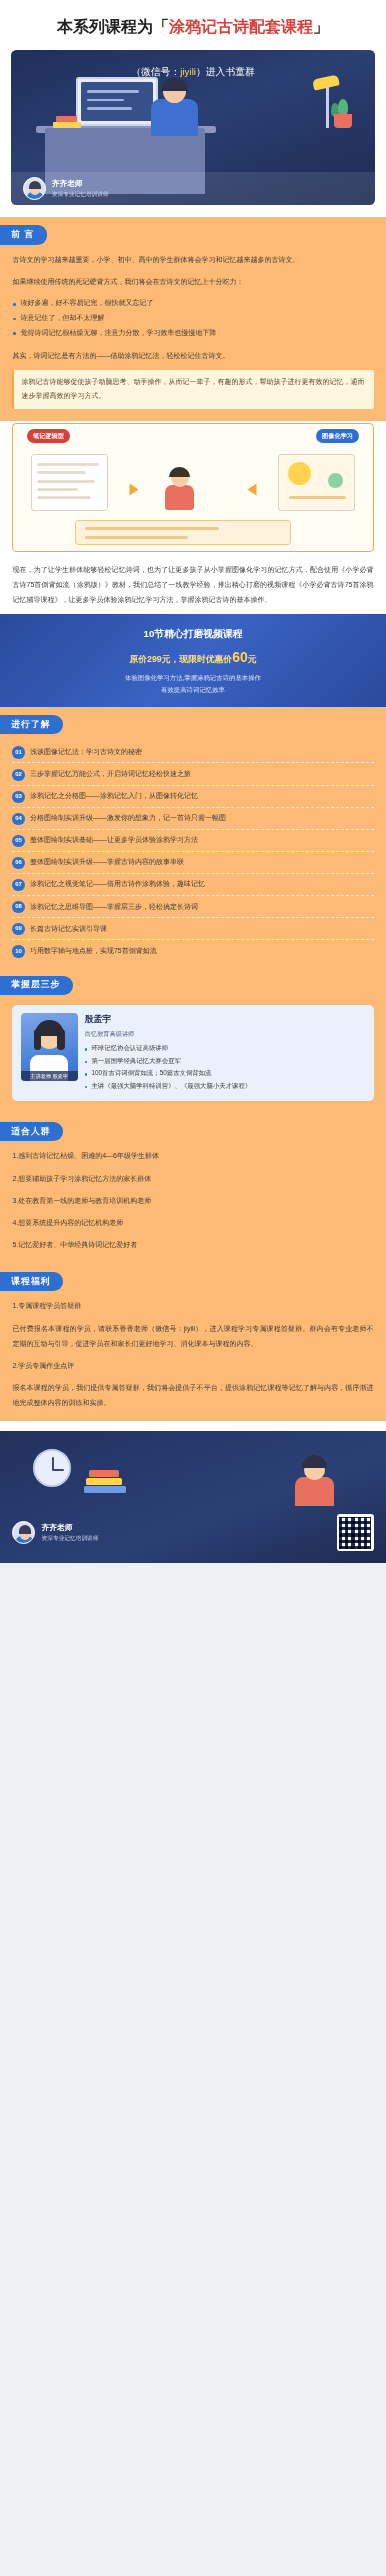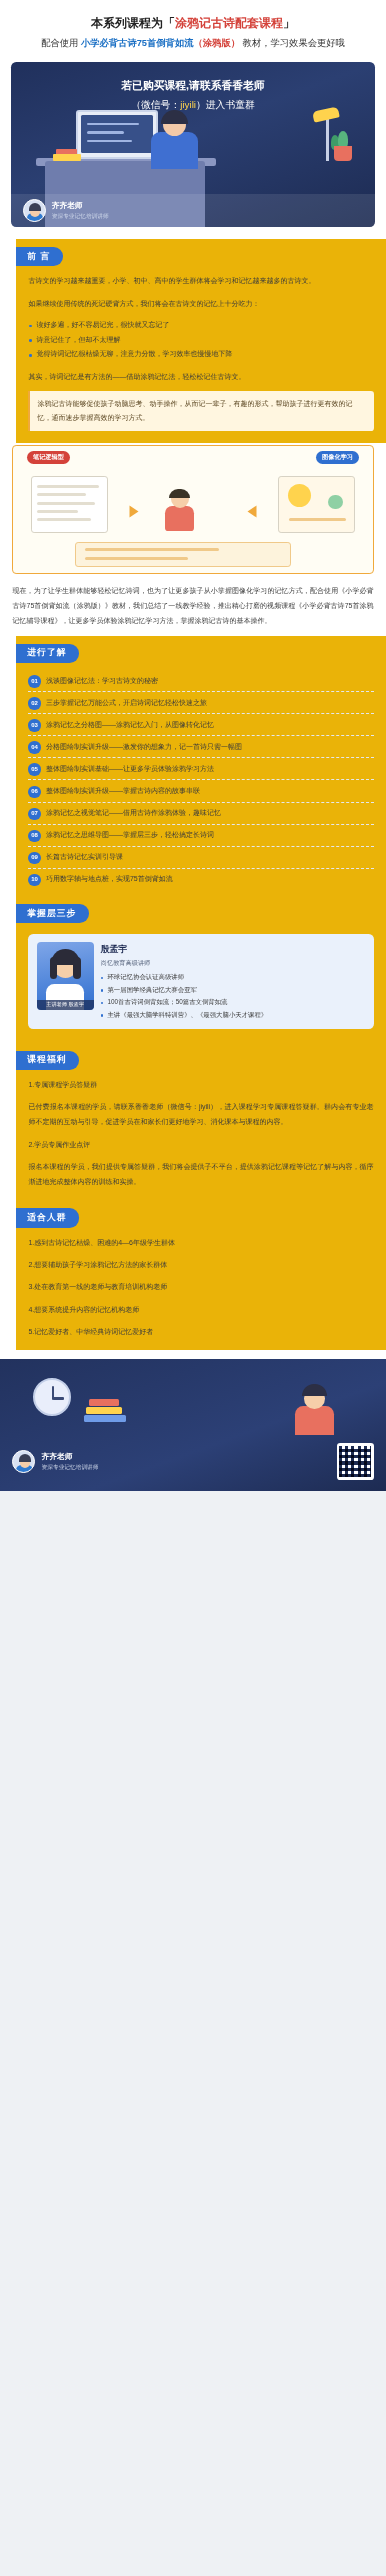--- a/index.html
+++ b/index.html
@@ -12,21 +12,21 @@
   }
   .page { width:386px; background:#ffffff; position:relative; overflow:hidden; }
 
   
   .top-banner {
     background:#ffffff;
     padding:13.4px 15.5px 9.3px 15.5px;
     text-align:center;
   }
   .top-banner .l1 {
-    font-size:12px; font-weight:bold; color:#222; line-height:1.7;
+    font-size:16px; font-weight:bold; color:#222; line-height:1.7;
   }
   .top-banner .l1 .hl { color:#d4423a; }
   .top-banner .l2 { font-size:9.3px; color:#333; line-height:1.9; margin-top:1px; }
   .top-banner .l2 .blue { color:#1a6fc4; font-weight:bold; }
   .top-banner .l2 .red { color:#d4423a; font-weight:bold; }
 
   
   .hero-wrap { padding:0 11.3px 12.4px 11.3px; background:#ffffff; }
   .hero {
     position:relative;
@@ -78,23 +78,22 @@
   }
   .avatar-badge .ah { position:absolute; left:5.2px; top:3.1px; width:12.4px; height:8.2px; background:#3a3f55; border-radius:6.2px 6.2px 0 0;}
   .avatar-badge .af { position:absolute; left:6.2px; top:7.2px; width:10.3px; height:10.3px; background:#f5cda9; border-radius:50%;}
   .avatar-badge .ab { position:absolute; left:3.1px; bottom:0; width:16.5px; height:7.2px; background:#2f7ad0; border-radius:5.2px 5.2px 0 0;}
   .hero-foot .t1 { color:#ffffff; font-size:7.7px; font-weight:bold; line-height:1.5; }
   .hero-foot .t2 { color:#cfd8ea; font-size:5.7px; line-height:1.5; }
 
   
   .sec {
     position:relative;
-    background:#eab308;
+    background:#fdba74;
     padding:0 0 4.1px 0;
-    margin-left:16px;
   }
   .sec-head {
     display:inline-block;
     background:#2f6fd0;
     color:#ffffff;
     font-size:8.8px;
     font-weight:bold;
     padding:3.6px 12.4px 3.6px 11.3px;
     border-radius:0 9.3px 9.3px 0;
     margin:8.2px 0 7.2px 0;
@@ -184,21 +183,21 @@
     background:linear-gradient(170deg,#7fa6e8,#2f6fd0);
     position:relative; overflow:hidden;
   }
   .t-photo .h { position:absolute; left:16px; top:11.3px; width:25px; height:25px; border-radius:50%; background:#f6cfa9; }
   .t-photo .hair { position:absolute; left:14px; top:7.2px; width:29px; height:15.5px; border-radius:14.4px 14.4px 0 0; background:#2b2b38; }
   .t-photo .hair2 { position:absolute; left:13px; top:15.5px; width:7.2px; height:21.6px; border-radius:4.1px; background:#2b2b38; }
   .t-photo .hair3 { position:absolute; right:13px; top:15.5px; width:7.2px; height:21.6px; border-radius:4.1px; background:#2b2b38; }
   .t-photo .b { position:absolute; left:9.3px; bottom:0; width:38px; height:26px; border-radius:8.2px 8.2px 0 0; background:#ffffff; }
   .t-photo .tag { position:absolute; left:0; bottom:0; right:0; background:rgba(30,48,92,.78); color:#fff; font-size:5.2px; text-align:center; padding:1.5px 0; }
   .t-info { flex:1; }
-  .t-name { font-size:8.8px; font-weight:bold; color:#1d2b52; line-height:1.7; }
+  .t-name { font-size:8.8px; font-weight:bold; color:#1d2b52; line-height:1.7;font-family:Liberation Mono, monospace; }
   .t-role { font-size:6.2px; color:#5b6880; line-height:1.8; margin-bottom:3.1px; }
   .t-info ul { margin:0; padding:0; list-style:none; }
   .t-info li { font-size:6.4px; color:#3b3b3b; line-height:1.95; padding-left:6.7px; position:relative; }
   .t-info li:before { content:""; position:absolute; left:0; top:5.7px; width:2.6px; height:2.6px; background:#2f6fd0; border-radius:50%; }
 
   
   .bottom {
     margin:9.3px 0 0 0;
     background:linear-gradient(160deg,#22325e 0%,#2c4076 60%,#1d2b52 100%);
     padding:13.4px 12.4px 11.3px 12.4px;
@@ -226,30 +225,24 @@
 </style>
 </head>
 <body>
 
 <div class="page">
 
   <div class="top-banner">
     <div class="l1">
       <span>本系列课程为「</span><span class="hl">涂鸦记古诗配套课程</span><span>」</span>
     </div>
-    <div class="l2">
-      <span>配合使用</span>
-      <span class="blue">小学必背古诗75首倒背如流</span><span class="red">（涂鸦版）</span>
-      <span>教材，学习效果会更好哦</span>
-    </div>
   </div>
 
   <div class="hero-wrap">
     <div class="hero">
-      <div class="htitle">若已购买课程,请联系香香老师</div>
       <div class="hsub">
         <span>（微信号：</span><span class="y">jiyili</span><span>）进入书童群</span>
       </div>
 
       <div class="hero-illus">
         <div class="desk-top"></div>
         <div class="desk"></div>
         <div class="laptop">
           <div class="laptop-screen"></div>
           <div class="laptop-line" style="left:9.3px;top:11.3px;width:52px;"></div>
@@ -324,20 +317,28 @@
 
     <div class="dd-note" style="left:62px; bottom:6.2px; width:216px; height:25px; background:#fdf3dc; border-color:#f0c989;"></div>
     <div class="dd-line" style="left:72px; bottom:21.6px; width:134px; background:#f0c989;"></div>
     <div class="dd-line" style="left:72px; bottom:12.4px; width:103px; background:#f0c989;"></div>
   </div>
 
   <div class="sec-body">
     <p class="p">现在，为了让学生群体能够轻松记忆诗词，也为了让更多孩子从小掌握图像化学习的记忆方式，配合使用《小学必背古诗75首倒背如流（涂鸦版）》教材，我们总结了一线教学经验，推出精心打磨的视频课程《小学必背古诗75首涂鸦记忆辅导课程》，让更多学员体验涂鸦记忆学习方法，掌握涂鸦记古诗的基本操作。</p>
   </div>
 
+  <div class="price">
+    <div class="t1">10节精心打磨视频课程</div>
+    <div class="t2">
+      <span>原价299元，现限时优惠价</span><span class="big">60</span><span>元</span>
+    </div>
+    <div class="t3">体验图像化学习方法,掌握涂鸦记古诗的基本操作</div>
+    <div class="t3">有效提高诗词记忆效率</div>
+  </div>
 
   <div class="sec">
     <div class="sec-head">进行了解</div>
     <div class="outline">
       <div class="outline-item">
           <div class="on">01</div>
           <div>浅谈图像记忆法：学习古诗文的秘密</div>
         </div>
       <div class="outline-item">
           <div class="on">02</div>
@@ -396,37 +397,37 @@
           <li>环球记忆协会认证高级讲师</li>
           <li>第一届国学经典记忆大赛会亚军</li>
           <li>100首古诗词倒背如流；50篇古文倒背如流</li>
           <li>主讲《最强大脑学科特训营》、《最强大脑小天才课程》</li>
         </ul>
       </div>
     </div>
   </div>
 
   <div class="sec">
-    <div class="sec-head">课程福利</div>
-    <div class="sec-body">
-      <p class="p">1.专属课程学员答疑群</p>
-      <p class="p">已付费报名本课程的学员，请联系香香老师（微信号：jiyili），进入课程学习专属课程答疑群。群内会有专业老师不定期的互动与引导，促进学员在和家长们更好地学习、消化课本与课程的内容。</p>
-      <p class="p">2.学员专属作业点评</p>
-      <p class="p">报名本课程的学员，我们提供专属答疑群，我们将会提供子不平台，提供涂鸦记忆课程等记忆了解与内容，循序渐进地完成整体内容的训练和实操。</p>
-    </div>
-  </div>
-
-  <div class="sec">
     <div class="sec-head">适合人群</div>
     <div class="sec-body">
       <p class="p">1.感到古诗记忆枯燥、困难的4—6年级学生群体</p>
       <p class="p">2.想要辅助孩子学习涂鸦记忆方法的家长群体</p>
       <p class="p">3.处在教育第一线的老师与教育培训机构老师</p>
       <p class="p">4.想要系统提升内容的记忆机构老师</p>
       <p class="p">5.记忆爱好者、中华经典诗词记忆爱好者</p>
+    </div>
+  </div>
+
+  <div class="sec">
+    <div class="sec-head">课程福利</div>
+    <div class="sec-body">
+      <p class="p">1.专属课程学员答疑群</p>
+      <p class="p">已付费报名本课程的学员，请联系香香老师（微信号：jiyili），进入课程学习专属课程答疑群。群内会有专业老师不定期的互动与引导，促进学员在和家长们更好地学习、消化课本与课程的内容。</p>
+      <p class="p">2.学员专属作业点评</p>
+      <p class="p">报名本课程的学员，我们提供专属答疑群，我们将会提供子不平台，提供涂鸦记忆课程等记忆了解与内容，循序渐进地完成整体内容的训练和实操。</p>
     </div>
   </div>
 
 
   <div class="bottom">
     <div class="illus">
       <div class="clock"></div>
       <div class="bk" style="left:74px; top:34px; width:36px; height:7.2px; background:#ffd34d;"></div>
       <div class="bk" style="left:77px; top:26px; width:30px; height:7.2px; background:#e8705f;"></div>
       <div class="bk" style="left:72px; top:42px; width:42px; height:7.2px; background:#6f9ce8;"></div>

